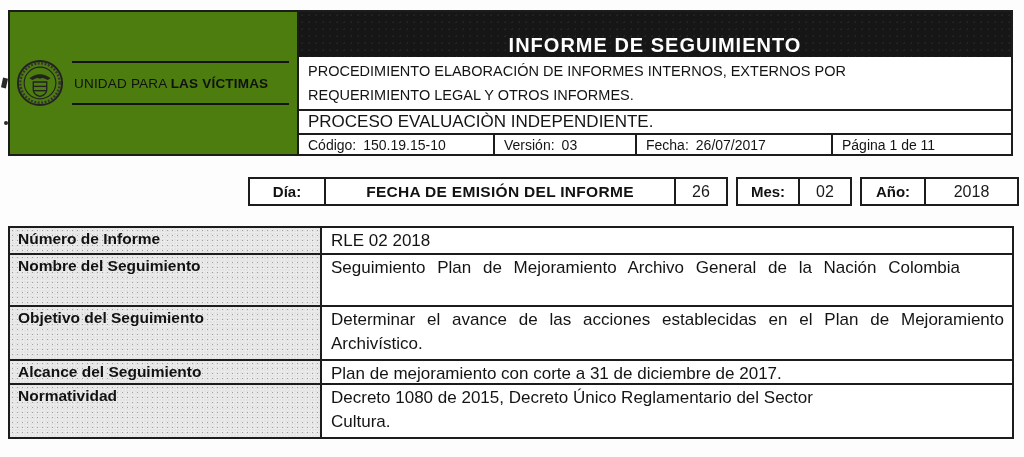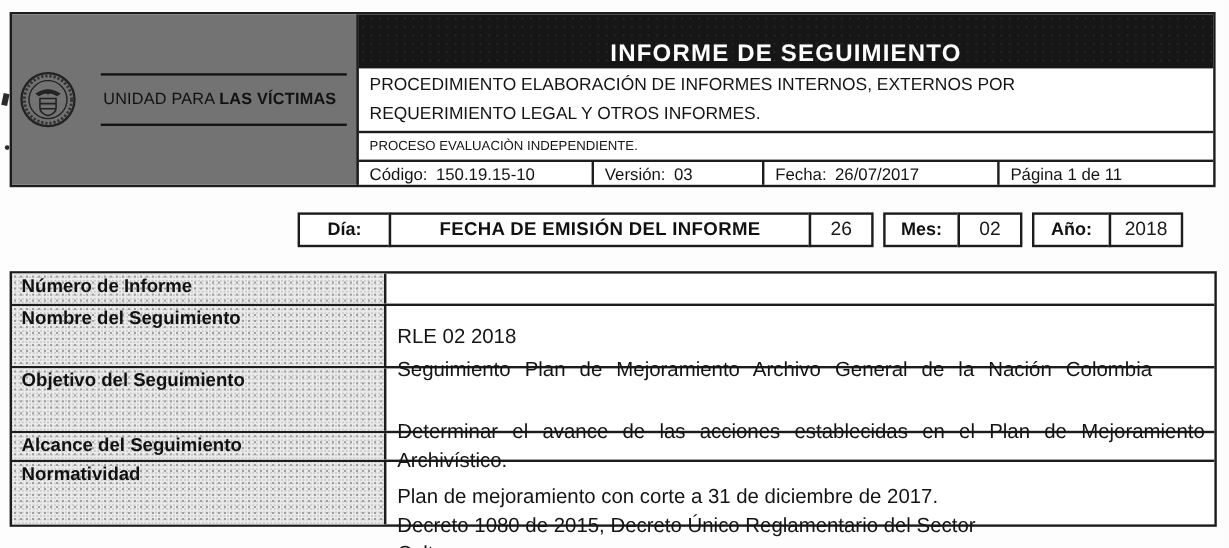--- a/index.html
+++ b/index.html
@@ -12,21 +12,21 @@
   .artifact-tick{position:absolute;left:2px;top:78px;width:5px;height:10px;background:#2a2a2a;transform:rotate(12deg);}
   .artifact-dot{position:absolute;left:4px;top:121px;width:4px;height:4px;background:#2a2a2a;border-radius:50%;}
 
   
   .header-table{
     position:absolute;left:8px;top:10px;width:1005px;height:146px;
     border:2px solid #1c1c1c;display:flex;box-sizing:border-box;background:#fff;
   }
   .logo-cell{
     width:289px;flex:0 0 289px;border-right:2px solid #1c1c1c;box-sizing:border-box;
-    display:flex;align-items:center;padding-left:6px;gap:20px;background:#737373;justify-content:center;
+    display:flex;align-items:center;padding-left:6px;gap:8px;background:#4d7c0f;justify-content:center;
   }
   .seal{flex:0 0 48px;}
   .logo-text-wrap{
     flex:1;margin-right:8px;border-top:2px solid #141414;border-bottom:2px solid #141414;
     padding:11px 2px;text-align:left;
   }
   .org-name{font-size:13.5px;letter-spacing:0.2px;white-space:nowrap;color:#111;}
   .org-name b{font-weight:bold;}
 
   .right-col{flex:1;display:flex;flex-direction:column;box-sizing:border-box;}
@@ -36,21 +36,21 @@
     background-image:radial-gradient(rgba(255,255,255,0.06) 1px, transparent 1px);
     background-size:7px 7px;
   }
   .proc-row{
     flex:0 0 52px;border-bottom:2px solid #1c1c1c;box-sizing:border-box;
     display:flex;align-items:center;padding:2px 9px;
   }
   .proc-text{font-size:14.5px;line-height:24px;max-width:655px;color:#141414;}
   .process-row{
     flex:0 0 24px;border-bottom:2px solid #1c1c1c;box-sizing:border-box;
-    display:flex;align-items:center;padding:0 9px;font-size:11px;color:#141414;
+    display:flex;align-items:center;padding:0 9px;font-size:17px;color:#141414;
   }
   .meta-row{flex:1;display:flex;font-size:14px;color:#141414;}
   .meta-cell{
     border-right:2px solid #1c1c1c;box-sizing:border-box;display:flex;align-items:center;
     padding:0 9px;gap:7px;white-space:nowrap;
   }
   .meta-cell.c1{flex:0 0 196px;}
   .meta-cell.c2{flex:0 0 142px;}
   .meta-cell.c3{flex:0 0 196px;}
   .meta-cell.c4{flex:1;border-right:none;}
@@ -70,37 +70,37 @@
   .em-box{
     border:2px solid #1c1c1c;box-sizing:border-box;height:29px;
     display:flex;align-items:center;justify-content:center;background:#fff;
   }
   .em-box + .em-box{margin-left:-2px;}
   .em-label{width:352px;font-weight:bold;font-size:15.5px;letter-spacing:0.3px;color:#111;}
   .em-key{width:78px;font-weight:bold;font-size:15px;color:#111;}
   .em-key.mes{width:64px;}
   .em-key.anio{width:66px;}
   .em-val{width:54px;font-size:16px;}
-  .em-val.anio-v{width:62px;}
+  .em-val.anio-v{width:95px;}
   .em-gap{width:8px;height:29px;}
   .em-gap + .em-box{margin-left:0;}
 
   
   .info-table{
     position:absolute;left:8px;top:226px;width:1006px;
     border:2px solid #1c1c1c;box-sizing:border-box;background:#fff;
   }
   .it-row{display:flex;border-bottom:2px solid #1c1c1c;box-sizing:border-box;}
   .it-row:last-child{border-bottom:none;}
   .it-label{
     flex:0 0 312px;border-right:2px solid #1c1c1c;box-sizing:border-box;
     font-weight:bold;font-size:15.5px;padding:2px 0 0 8px;color:#111;
   }
   .it-value{
-    flex:1;box-sizing:border-box;font-size:17px;line-height:24px;padding:1px 8px 1px 9px;color:#141414;margin-top:40px;
+    flex:1;box-sizing:border-box;font-size:17px;line-height:24px;padding:1px 8px 1px 9px;color:#141414;
   }
   .r1{height:27px;}
   .r2{height:52px;}
   .r3{height:54px;}
   .r4{height:24px;}
   .r5{height:52px;}
   .just .it-value{text-align:justify;word-spacing:7px;}
   .pre .it-value{white-space:pre-line;}
 </style>
 </head>

